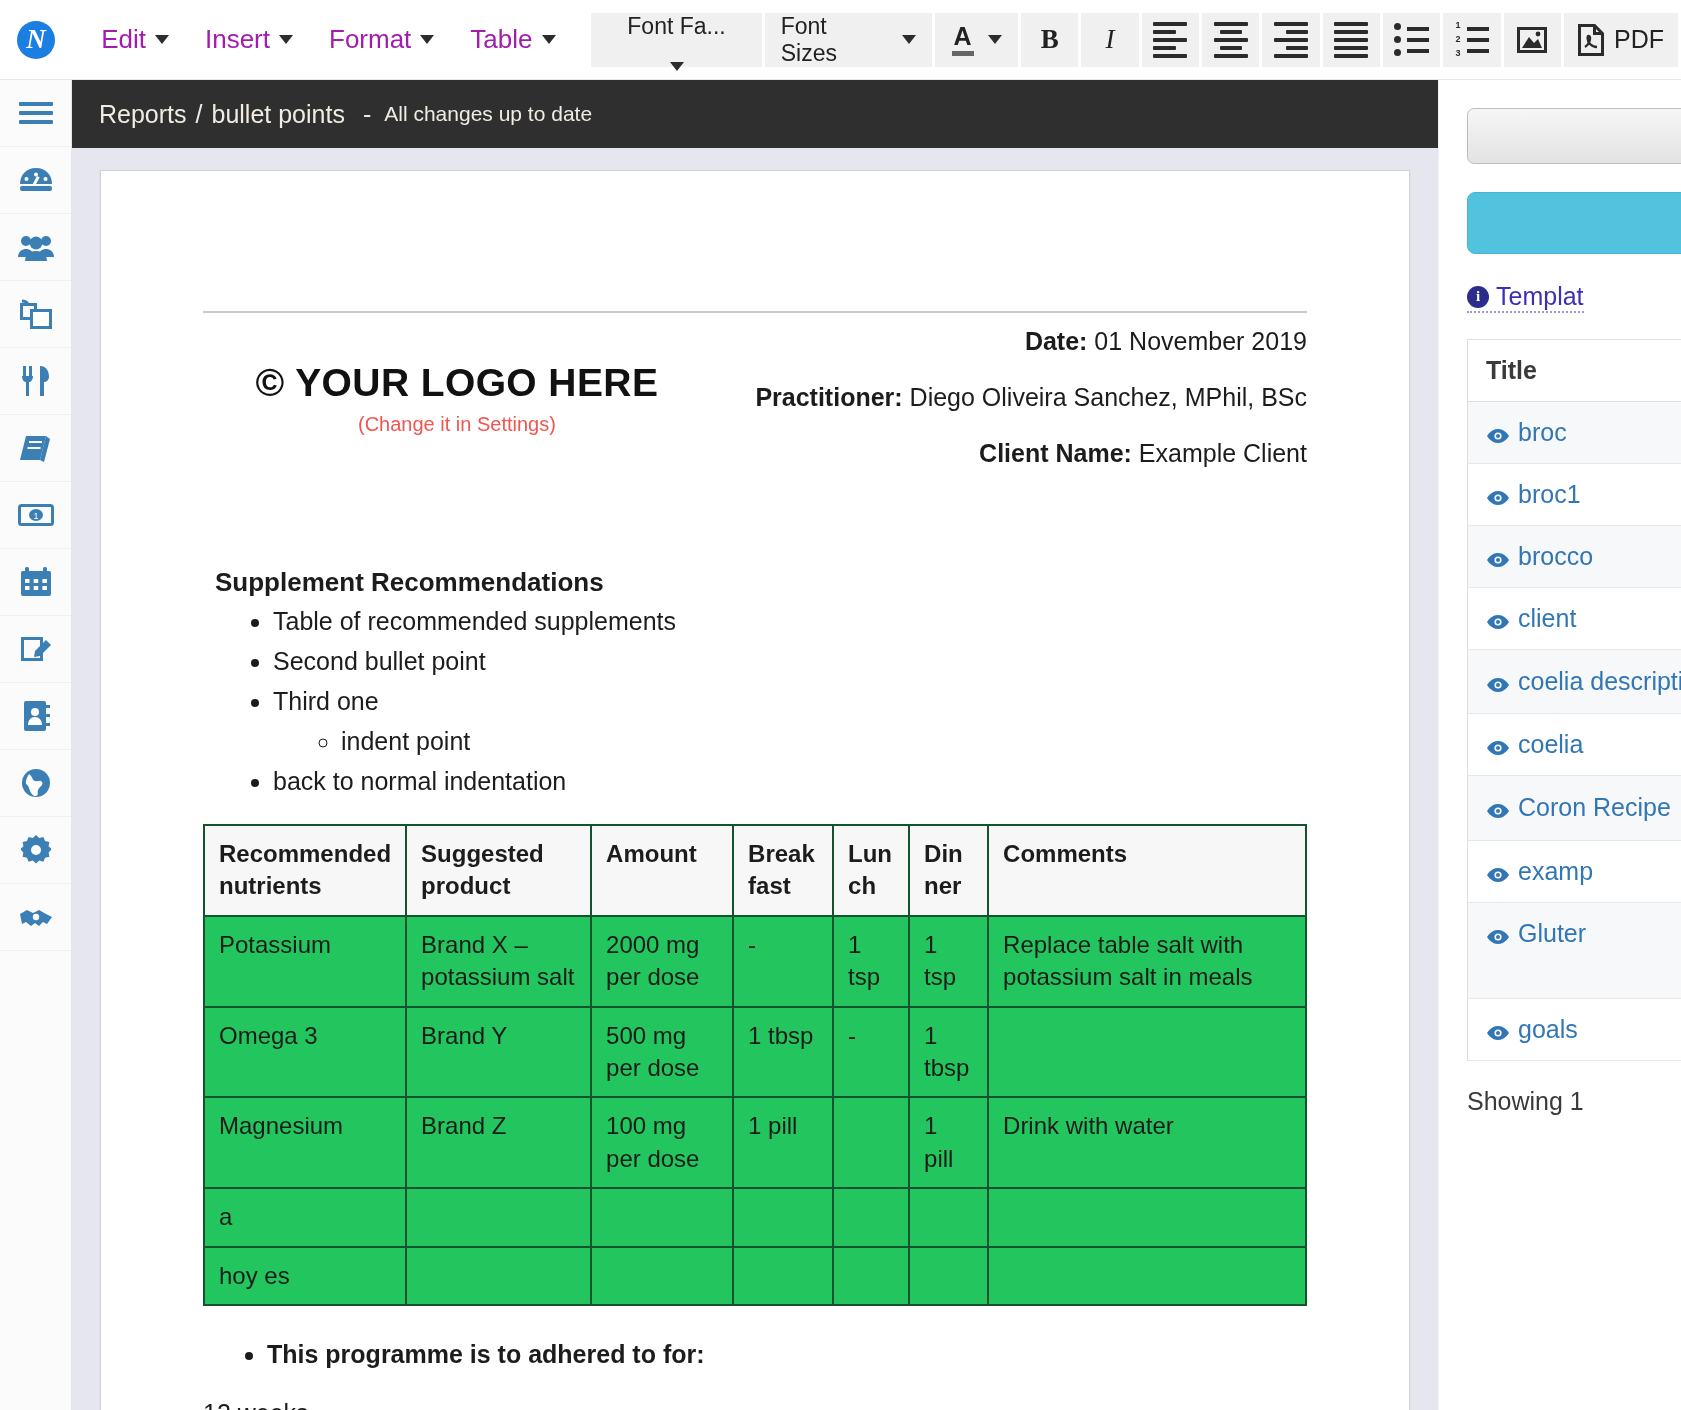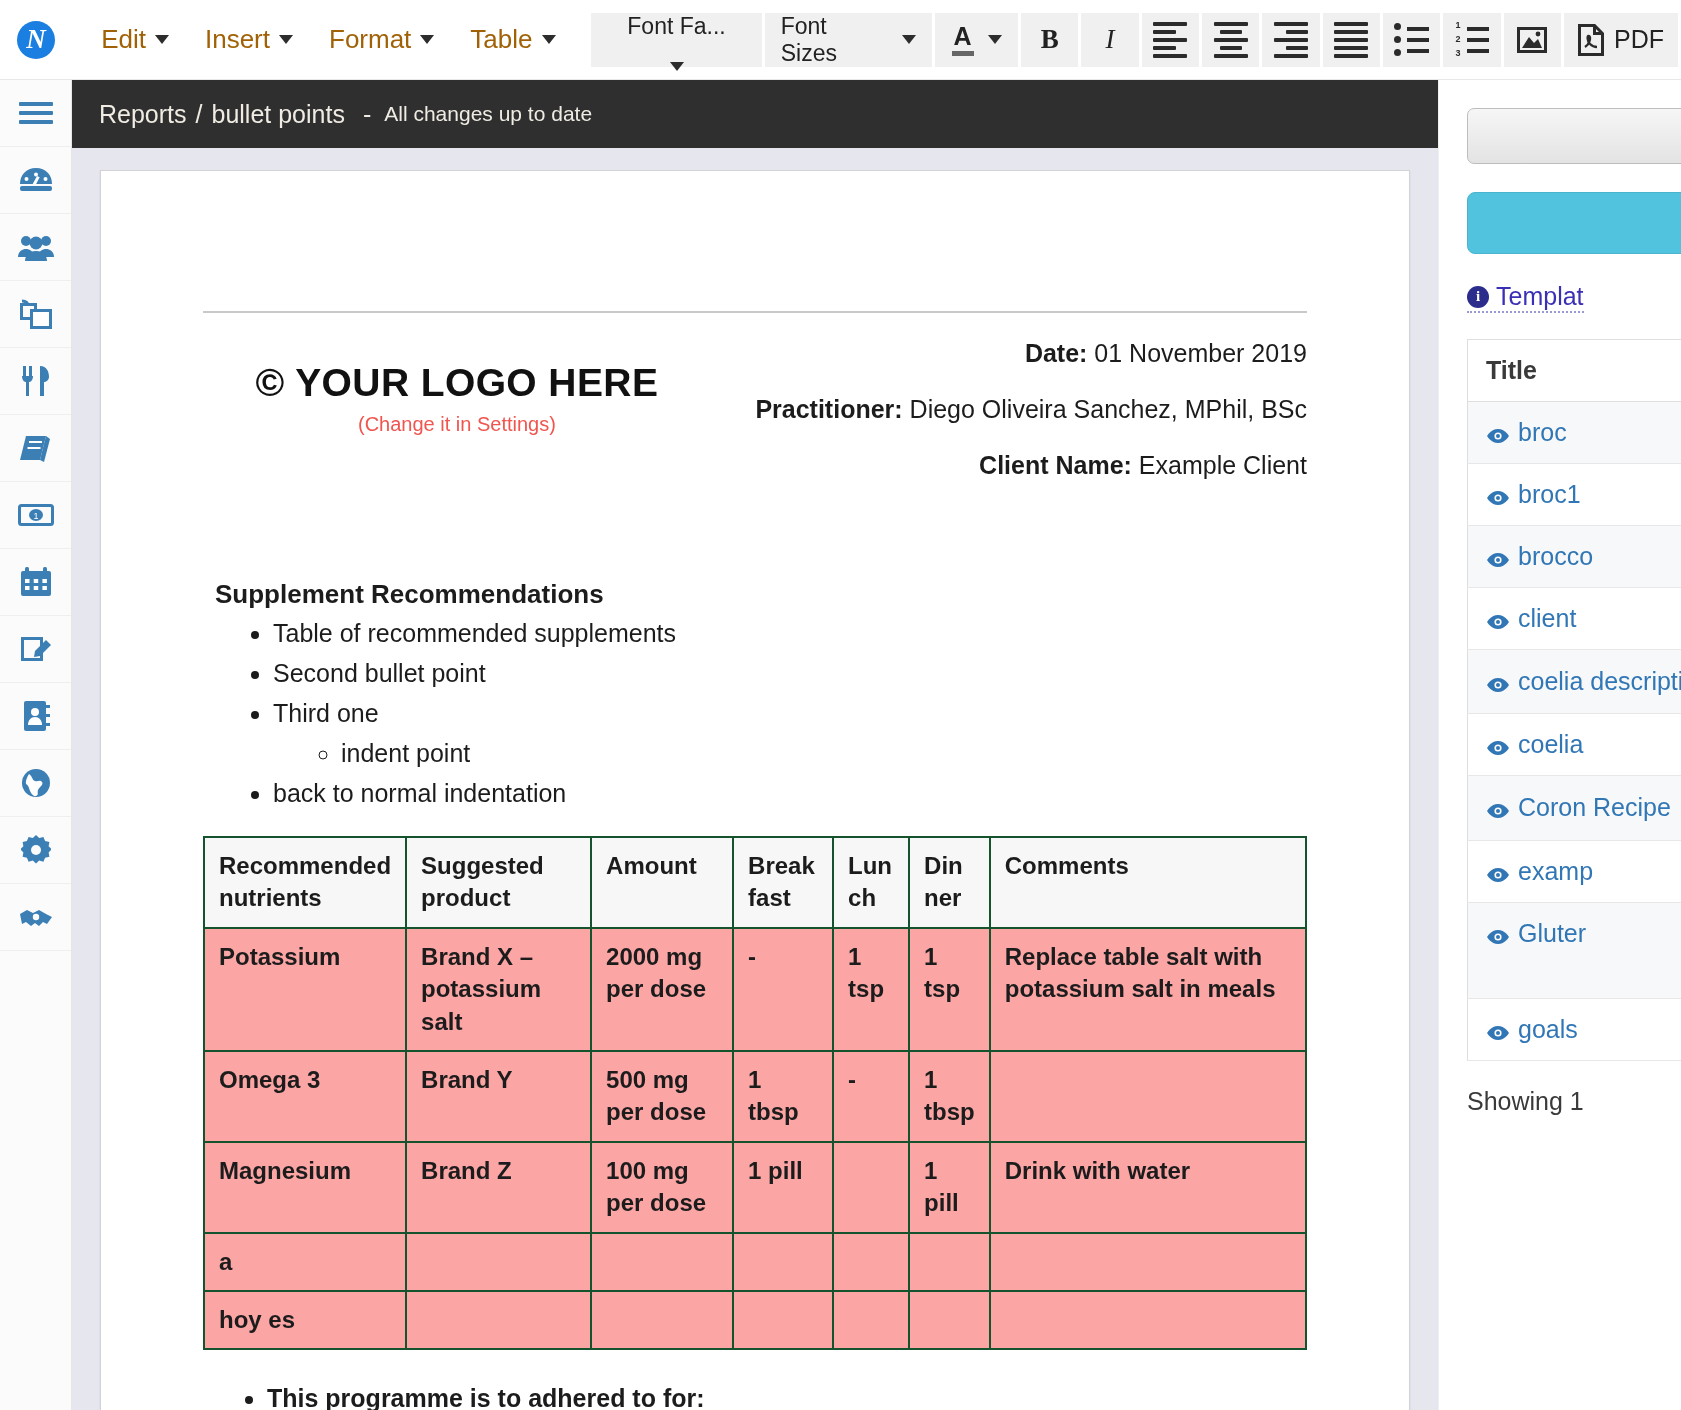--- a/index.html
+++ b/index.html
@@ -29,21 +29,21 @@
     width: 38px; height: 38px; border-radius: 50%;
     background: #1a7fe0;
     color: #fff;
     font-family: "Liberation Serif", serif;
     font-size: 27px; font-weight: bold; font-style: italic;
     display: flex; align-items: center; justify-content: center;
     letter-spacing: -1px;
   }
   .menu-group { display: flex; align-items: center; margin-left: 16px; }
   .menu-btn {
-    font-size: 26px; color: #a16207;
+    font-size: 26px; color: #a21caf;
     padding: 6px 14px; margin-right: 8px;
     cursor: pointer; white-space: nowrap;
     display: flex; align-items: center; gap: 9px;
   }
   .caret {
     width: 0; height: 0;
     border-left: 7px solid transparent;
     border-right: 7px solid transparent;
     border-top: 9px solid #2c2c2c;
     display: inline-block;
@@ -138,21 +138,21 @@
   .hdr-table { width: 100%; border-top: 2px solid #c9c9c9; }
   .hdr-row { display: flex; padding-top: 6px; }
   .hdr-left { width: 46%; padding-top: 42px; }
   .hdr-right { width: 54%; text-align: right; padding-right: 0; }
   .logo-text {
     font-size: 39px; font-weight: bold; letter-spacing: .4px;
     text-align: center; color: #111;
   }
   .logo-sub { text-align: center; color: #f0554f; font-size: 20px; margin-top: 8px; }
   .meta-line { font-size: 25px; margin-bottom: 27px; white-space: nowrap; }
-  .meta-line:first-child { margin-top: 20px; }
+  .meta-line:first-child { margin-top: 8px; }
   .meta-line b { font-weight: bold; }
 
   .sec-title { font-size: 26px; font-weight: bold; margin: 72px 0 0 12px; }
   ul.doc-list { margin: 6px 0 0 0; padding-left: 64px; }
   ul.doc-list li { font-size: 25px; line-height: 1.36; margin: 6px; }
   ul.sub-list { list-style-type: circle; padding-left: 68px; margin: 0;}
   ul.sub-list li { font-size: 25px; }
 
   table.supp {
     width: 100%;
@@ -161,21 +161,21 @@
     font-size: 24px;
   }
   table.supp th, table.supp td {
     border: 2px solid #14532d;
     padding: 12px 14px;
     vertical-align: top;
     text-align: left;
     line-height: 1.35;
   }
   table.supp thead th { background: #f7f7f7; font-weight: bold; }
-  table.supp tbody td { background: #fca5a5; font-weight: bold; }
+  table.supp tbody td { background: #22c55e; }
   .col-1 { width: 200px; }
   .col-2 { width: 185px; }
   .col-3 { width: 142px; margin-top: 48px; }
   .col-4 { width: 100px; }
   .col-5 { width: 76px; }
   .col-6 { width: 79px; }
   .col-7 { width: auto; }
   .empty-cell-h { height: 42px; }
 
   ul.prog-list { margin: 34px 0 0 0; padding-left: 64px; }

